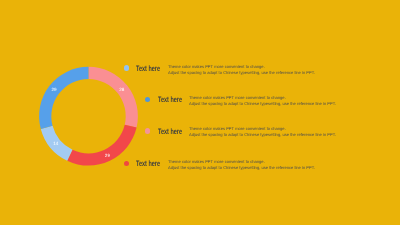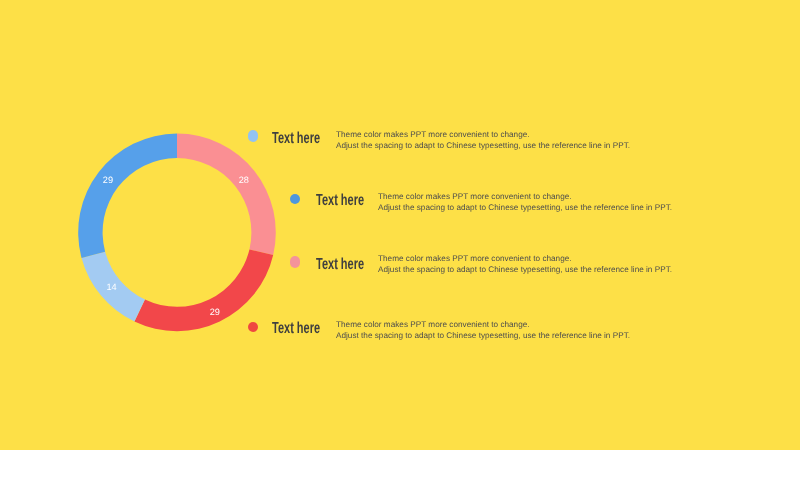--- a/index.html
+++ b/index.html
@@ -1,19 +1,19 @@
 <!DOCTYPE html>
 <html><head>
 <meta charset="utf-8">
 <style>
   html,body{margin:0;padding:0;}
   body{width:400px;height:225px;background:#ffffff;overflow:hidden;
        font-family:"Liberation Sans",sans-serif;
        -webkit-font-smoothing:antialiased;text-rendering:geometricPrecision;}
-  #slide{position:relative;width:400px;height:225px;background:#fde047;overflow:hidden;}
+  #slide{position:relative;width:400px;height:225px;background:#eab308;overflow:hidden;}
   #donut{position:absolute;left:0;top:0;}
 
   .legend-row{position:absolute;left:0;top:0;width:400px;height:0;}
   .lg-dot{position:absolute;border-radius:50%;}
   .lg-title{position:absolute;font-weight:bold;color:#3f3f3f;white-space:nowrap;
             font-size:10px;transform:scale(0.55,0.80);transform-origin:left top;}
   .lg-body{position:absolute;color:#4d4d4d;white-space:nowrap;
            font-size:5px;line-height:6.85px;
            transform:scale(0.82,0.818);transform-origin:left top;}
   .lg-body div{white-space:nowrap;}

